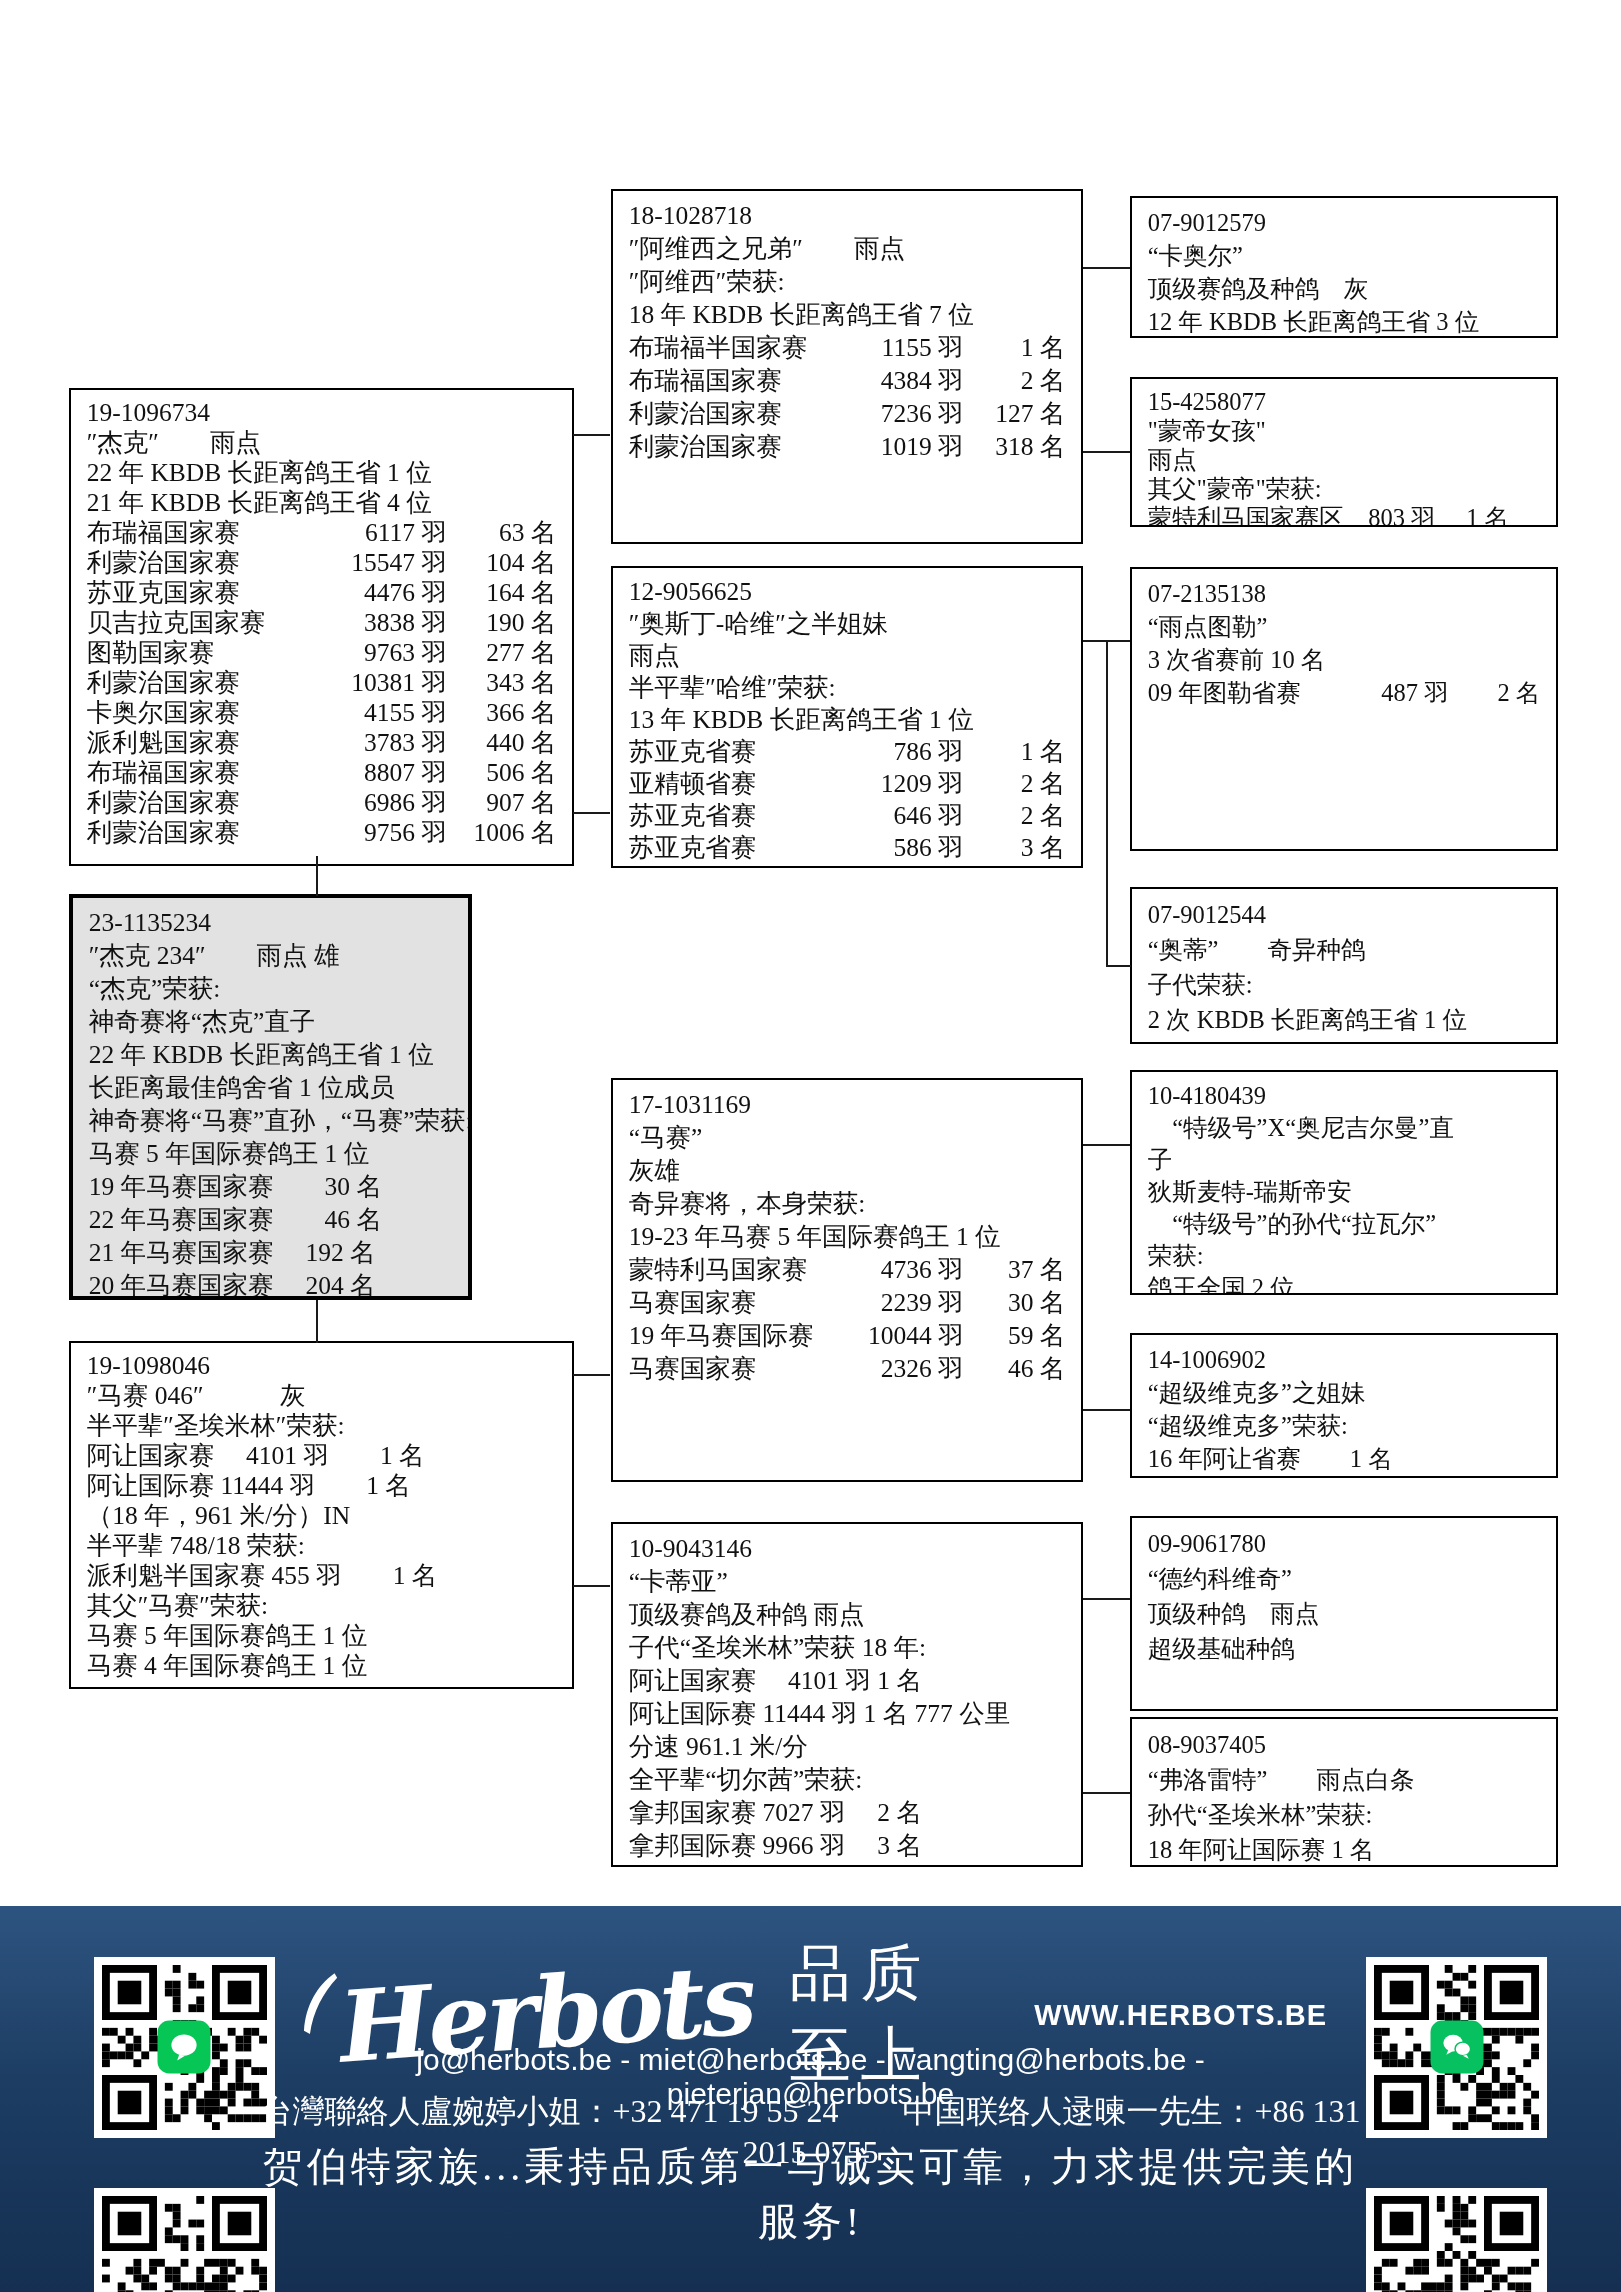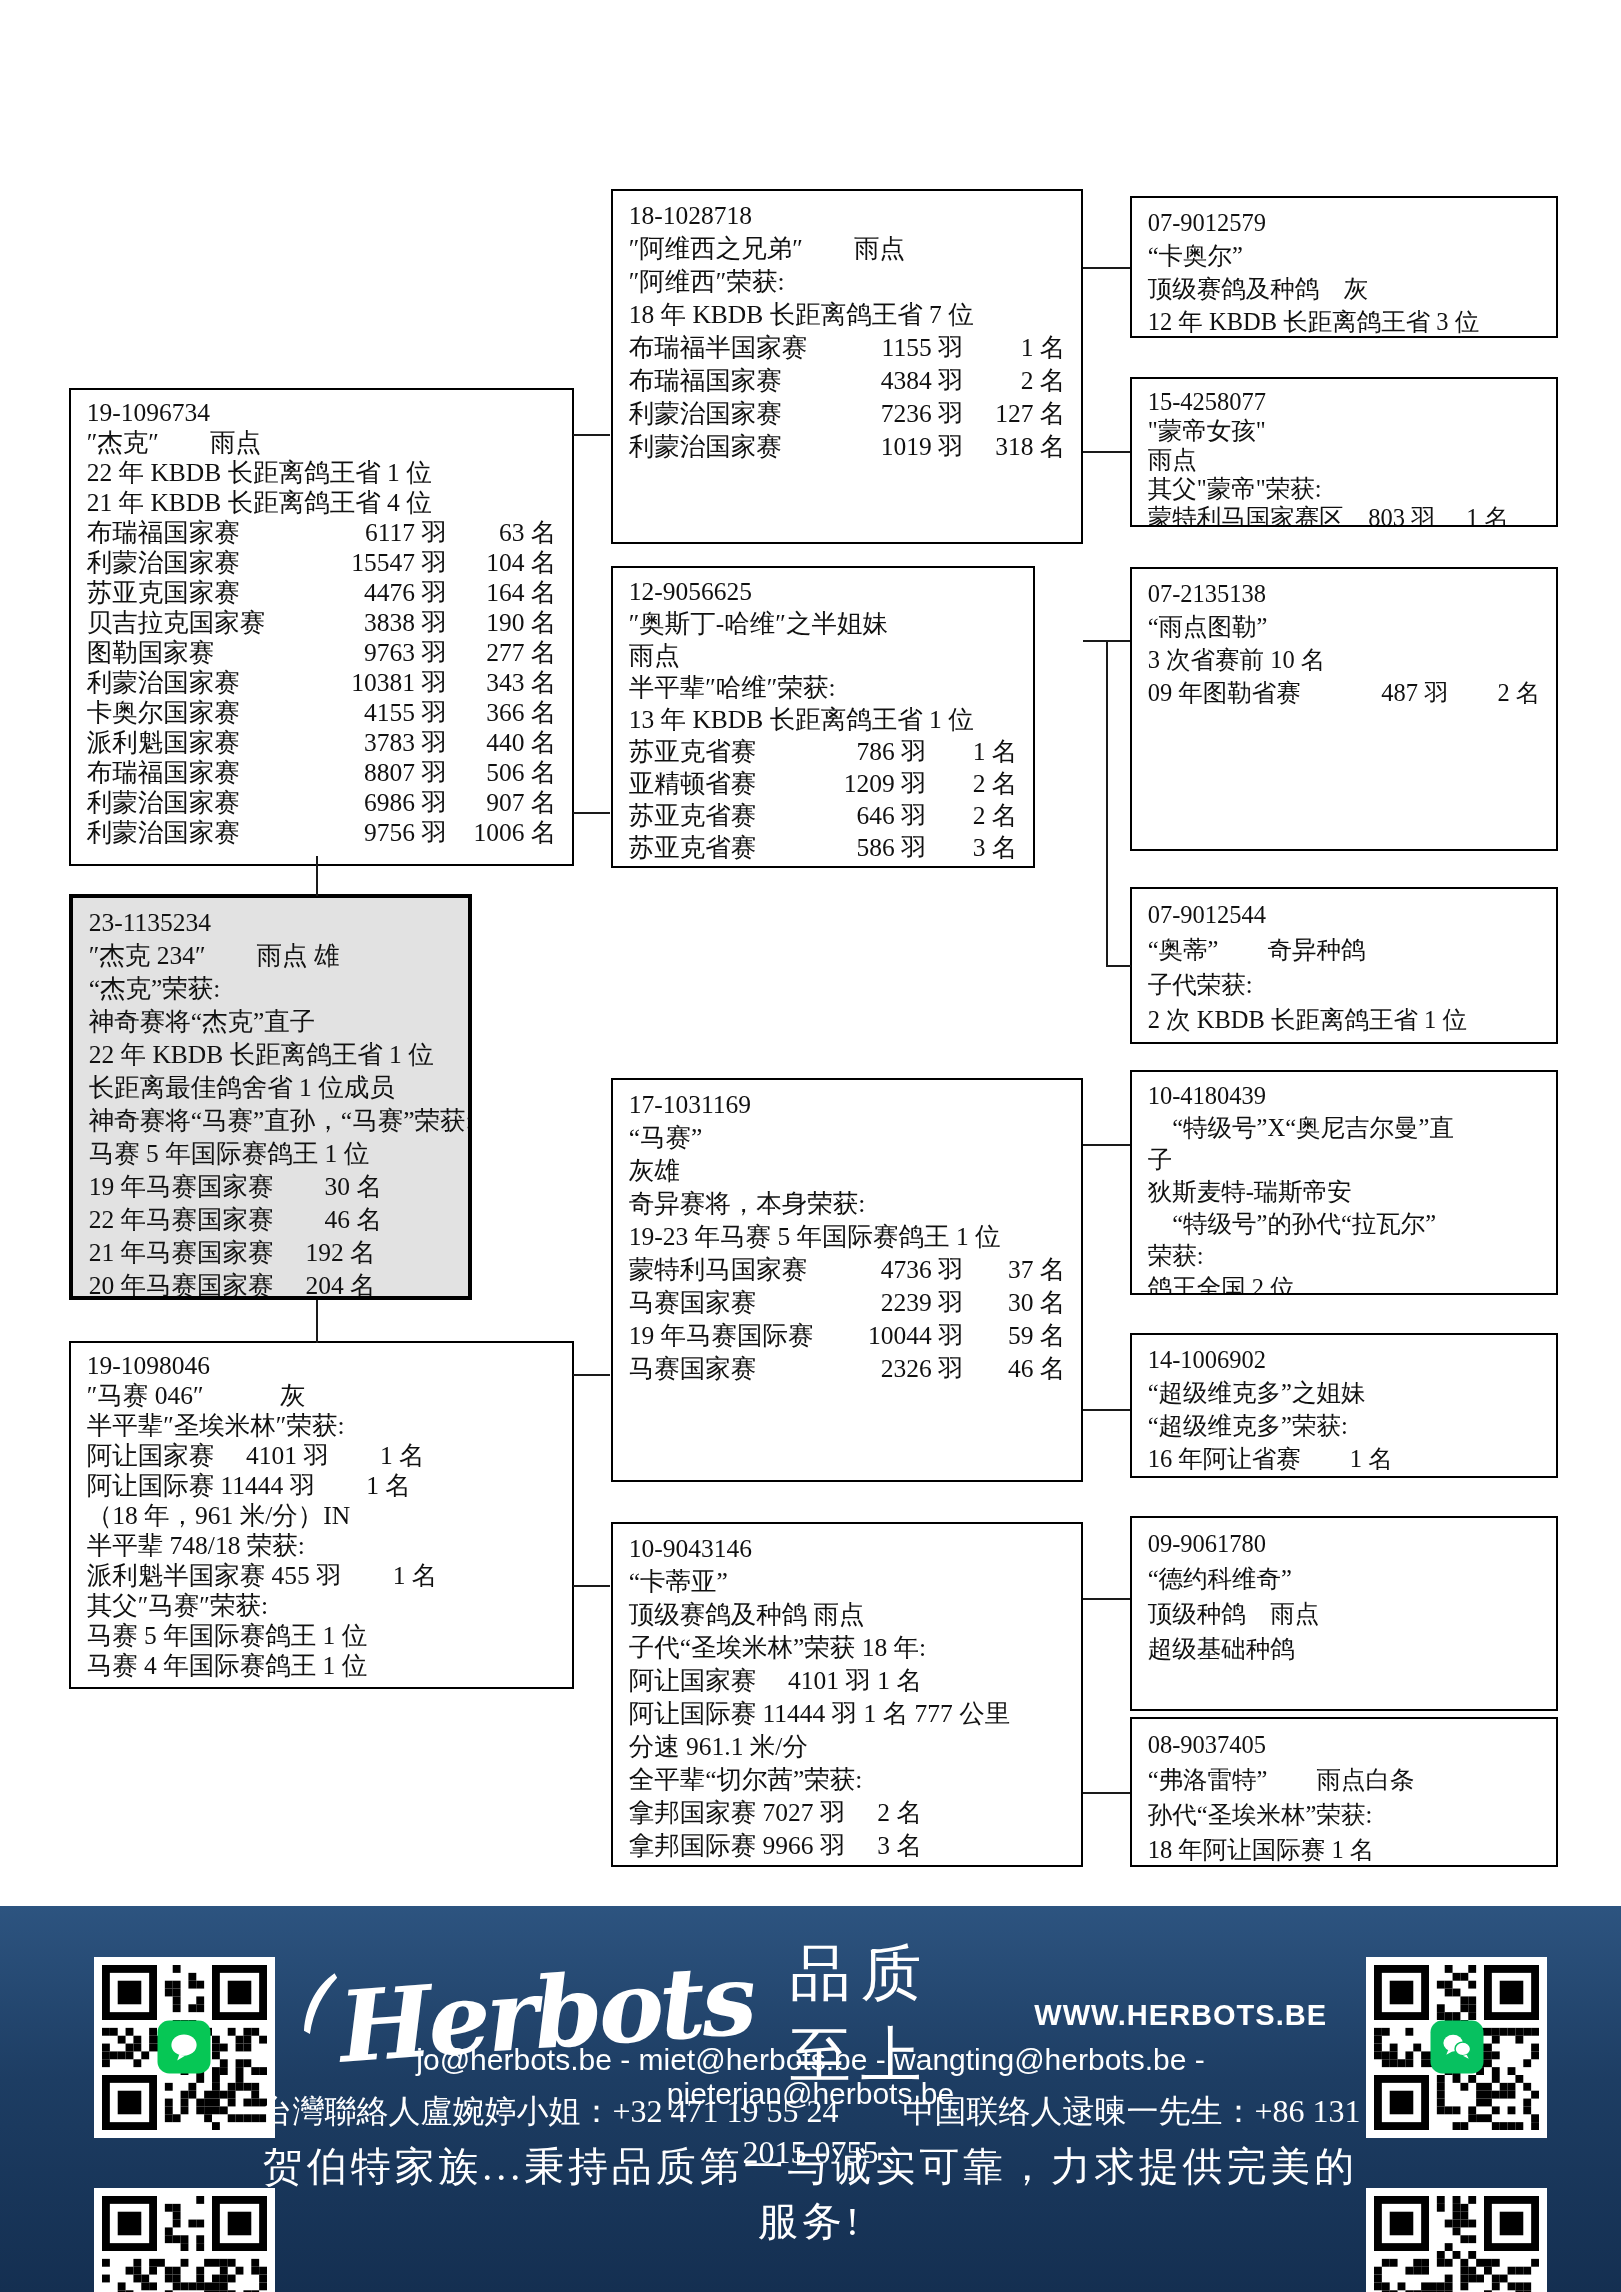--- a/index.html
+++ b/index.html
@@ -155,21 +155,21 @@
         <span>利蒙治国家赛</span>
         <span>7236 羽</span>
         <span>127 名</span>
       </div>
       <div class="row">
         <span>利蒙治国家赛</span>
         <span>1019 羽</span>
         <span>318 名</span>
       </div>
     </div>
-  <div class="pbox lh33" style="left:611px;top:566px;width:424px;height:302px;">
+  <div class="pbox lh33" style="left:611px;top:566px;width:472px;height:302px;">
       <div class="ln">12-9056625</div>
       <div class="ln">″奥斯丁-哈维″之半姐妹</div>
       <div class="ln">雨点</div>
       <div class="ln">半平辈″哈维″荣获:</div>
       <div class="ln">13 年 KBDB 长距离鸽王省 1 位</div>
       <div class="row">
         <span>苏亚克省赛</span>
         <span>786 羽</span>
         <span>1 名</span>
       </div>

